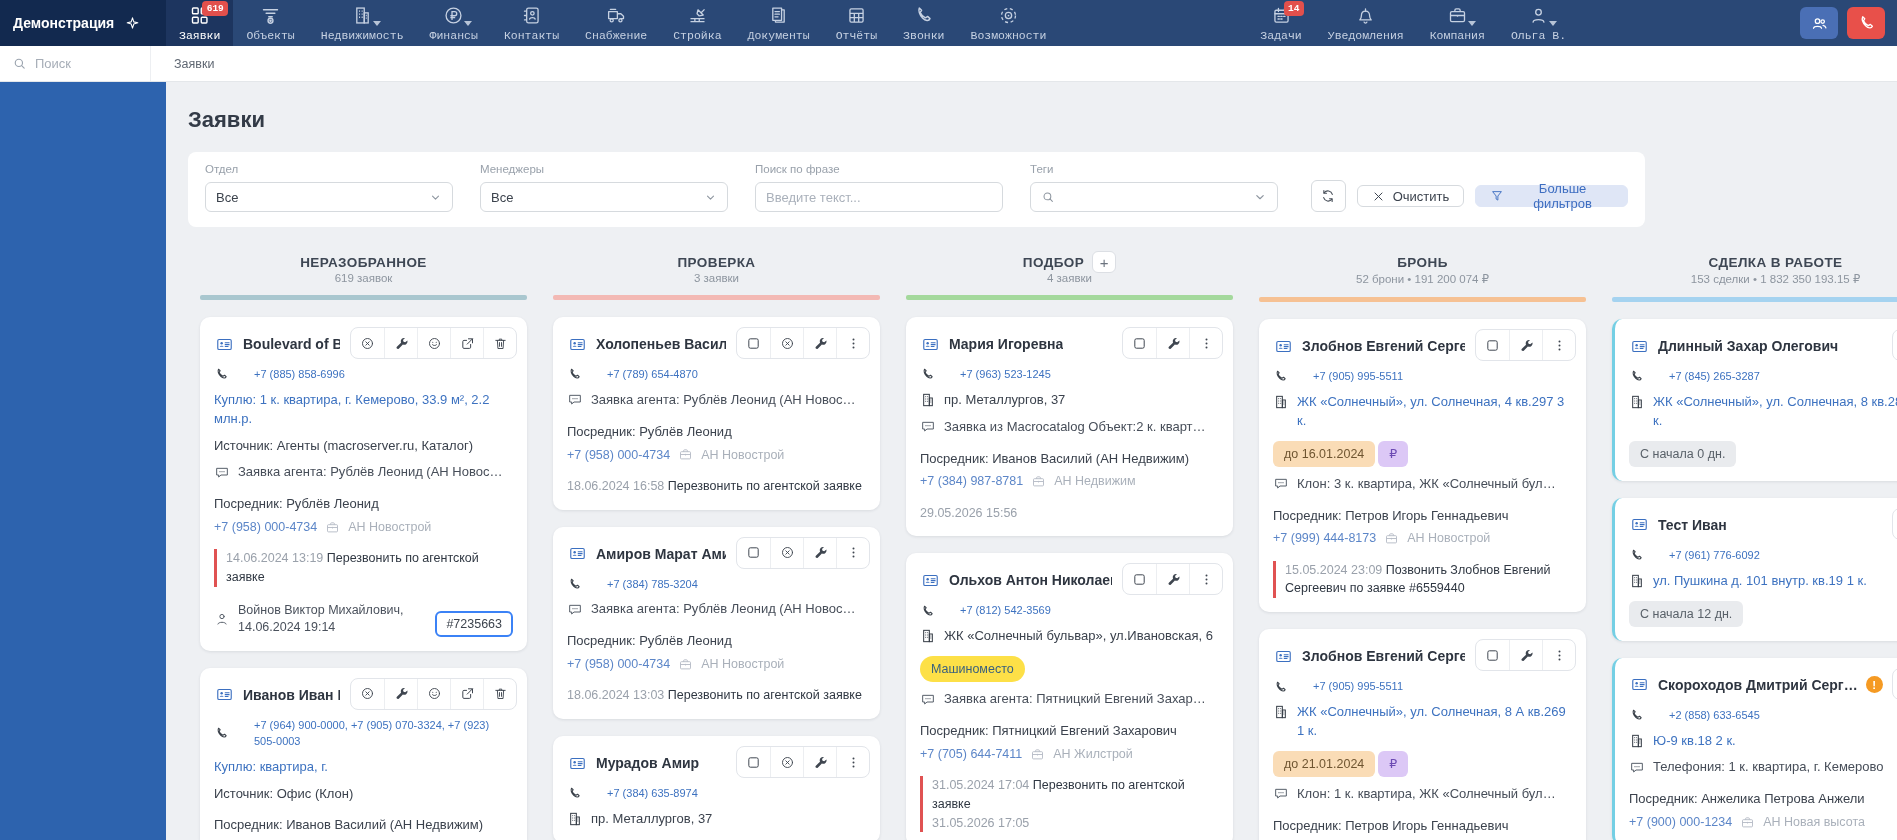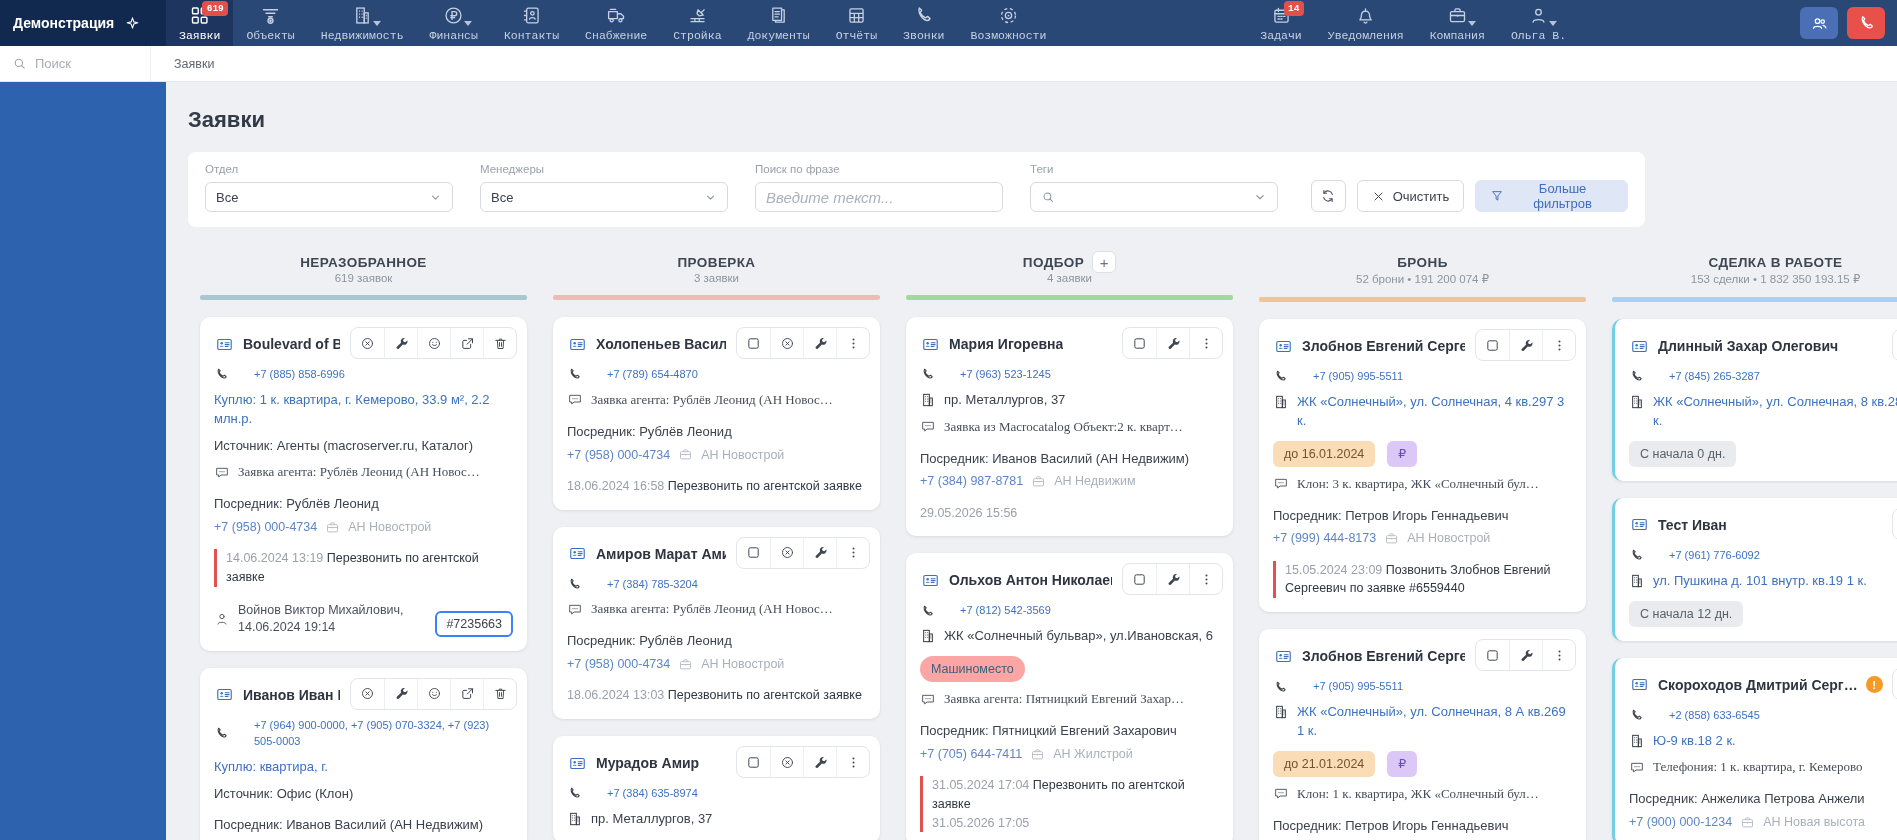--- a/index.html
+++ b/index.html
@@ -39,28 +39,28 @@
 
   .page-title { font-size:22px; font-weight:700; color:#333b47; margin:25px 0 19px; }
 
   
   .filter-panel { width:1457px; background:#fff; border-radius:8px; padding:11px 17px 15px; display:flex; gap:27px; align-items:flex-end; }
   .fgroup { display:flex; flex-direction:column; gap:7px; }
   .flabel { font-size:11.5px; color:#99a1ab; }
   .fselect, .finput, .ftags { width:248px; height:30px; border:1px solid #d6dade; border-radius:6px; background:#fff; display:flex; align-items:center; padding:0 10px; font-size:13px; color:#3c434d; cursor:pointer; }
   .fselect { justify-content:space-between; }
   .fselect .ic, .ftags .caret { width:13px; height:13px; color:#8d959f; }
-  .finput input { border:none; outline:none; width:100%; font-size:15px; font-family:inherit; color:#3b424d;font-style:italic; }
+  .finput input { border:none; outline:none; width:100%; font-size:13px; font-family:inherit; color:#3b424d; }
   .finput input::placeholder { color:#aab1bb; }
   .ftags { justify-content:space-between; gap:8px; }
   .ftags .ic { width:14px; height:14px; color:#8d959f; }
   .fbuttons { display:flex; align-items:center; gap:11px; margin-left:6px; }
   .icon-btn { width:37px; height:32px; border:1px solid #d6dade; border-radius:6px; background:#fff; display:flex; align-items:center; justify-content:center; color:#4b525c; cursor:pointer; }
   .icon-btn .ic { width:16px; height:16px; }
-  .btn { height:32px; border-radius:6px; display:flex; align-items:center; gap:8px; padding:0 14px; font-size:13px; cursor:pointer; }
+  .btn { height:22px; border-radius:6px; display:flex; align-items:center; gap:8px; padding:0 14px; font-size:13px; cursor:pointer; }
   .btn-clear { background:#fff; border:1px solid #d6dade; color:#3b424d; }
   .btn-clear .ic { width:13px; height:13px; }
   .btn-more { background:#dfe6f6; border:1px solid #dfe6f6; color:#3e6ec1; }
   .btn-more .ic { width:14px; height:14px; }
 
   
   .board { display:flex; gap:26px; margin:25px 0 0 12px; align-items:flex-start; }
   .col { width:327px; flex:none; }
   .col-head { text-align:center; position:relative; }
   .col-title-row { display:flex; align-items:center; justify-content:center; gap:8px; height:20px; }
@@ -84,26 +84,26 @@
 
   .row { margin-top:8px; line-height:1.45; }
   .row.gap-top { margin-top:13px; }
   .phone-row { display:flex; align-items:center; gap:25px; color:#3d72c0; font-size:11px; }
   .phone-row .ic { width:15px; height:15px; color:#394049; }
   .link-text { color:#3d72c0; }
   .dark-text { color:#3b424d; }
   .b-row { display:flex; gap:8px; }
   .b-row .ic { width:16px; height:16px; color:#343b45; margin-top:1px; }
   .b-blue { color:#3d72c0; } .b-dark { color:#3b424d; }
-  .c-row { display:flex; align-items:center; gap:8px; color:#474e59;font-family:Liberation Serif, serif; }
+  .c-row { display:flex; align-items:center; gap:8px; color:#474e59; }
   .c-row .ic { width:16px; height:16px; color:#565e69; }
   .c-row span { white-space:nowrap; overflow:hidden; min-width:0; }
-  .pills { display:flex; gap:12px; margin-top:10px; }
+  .pills { display:flex; gap:3px; margin-top:10px; }
   .pill { border-radius:6px; padding:4px 11px; font-size:12.5px; white-space:nowrap; }
-  .pill.blue { background:#fca5a5; color:#39607e;border-radius:13px; }
+  .pill.blue { background:#fde047; color:#39607e;border-radius:13px; }
   .pill.orange { background:#fadcb6; color:#6f5531; }
   .pill.purple { background:#dcc8f6; color:#6d4bb4; }
   .pill.gray { background:#e9ebee; color:#596169; }
   .pa-row { display:flex; align-items:center; gap:8px; font-size:12.5px; margin-top:4px; }
   .pa-phone { color:#5c86c8; }
   .pa-row .ic { width:15px; height:15px; color:#b6bcc6; }
   .pa-agency { color:#a9b0ba; white-space:nowrap; overflow:hidden; }
   .rem { margin-top:13px; font-size:12.5px; line-height:1.5; }
   .rem.alert { border-left:3px solid #e05252; padding-left:9px; }
   .rem-date { color:#9aa1ab; }

